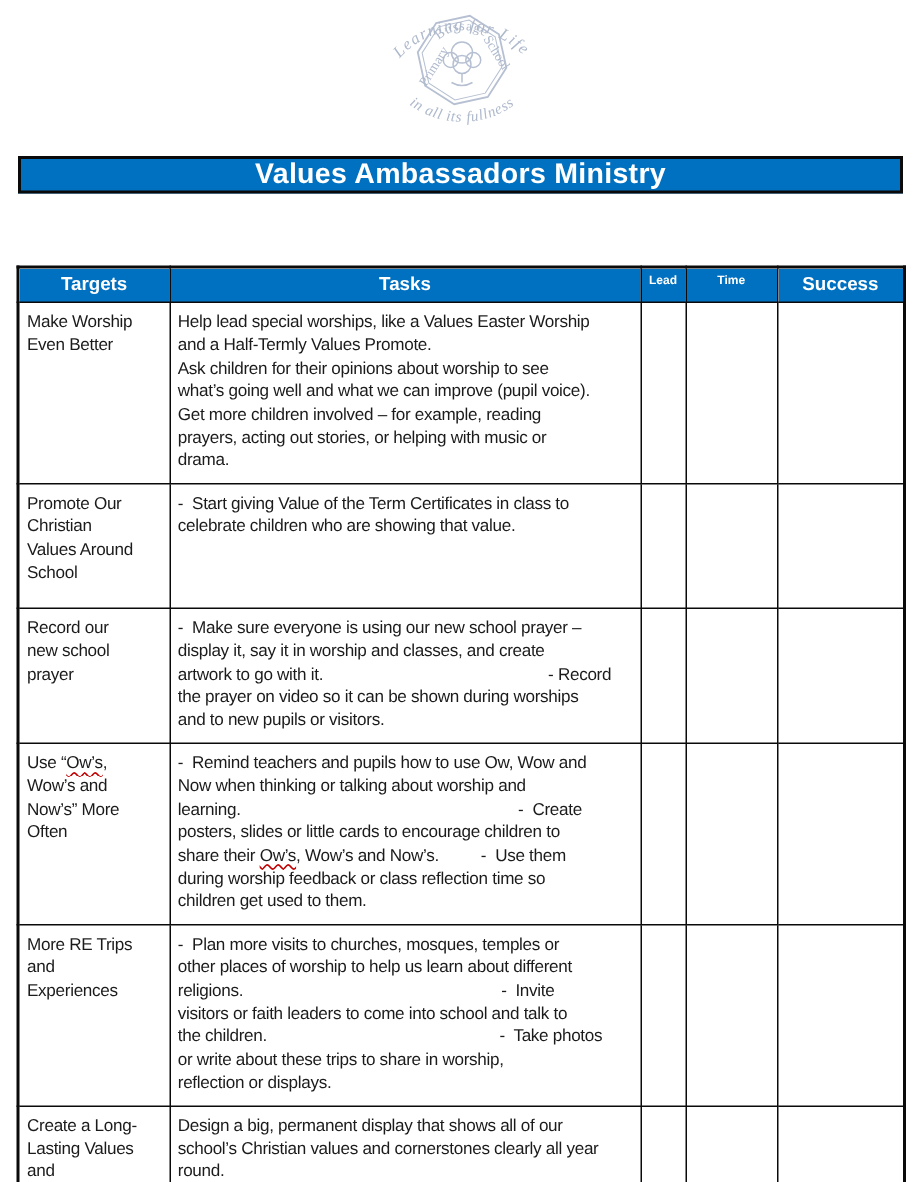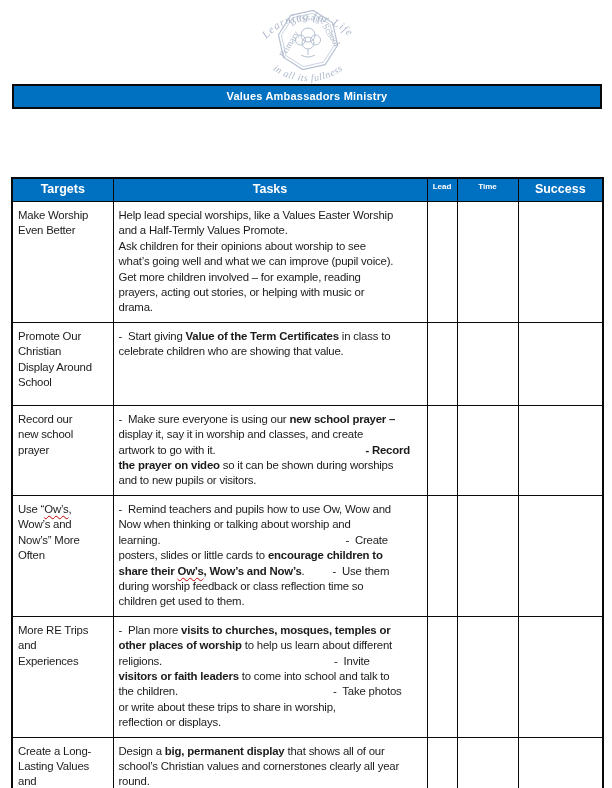--- a/index.html
+++ b/index.html
@@ -6,38 +6,38 @@
   .page{position:relative;width:612px;height:788px;background:#fff;overflow:hidden;
         font-family:"Liberation Sans",sans-serif;color:#1b1b1b;}
 
   
   .logo{position:absolute;top:0;left:238px;width:140px;height:88px;}
   .logo text{font-family:"Liberation Serif",serif;fill:#aeb9cc;}
 
   
   .banner{position:absolute;left:12px;width:586px;background:#0070c0;border:2px solid #0a0a0a;
           color:#fff;text-align:center;font-weight:bold;letter-spacing:.2px;}
-  .banner1{top:84px;height:21px;line-height:21px;font-size:11px;}
+  .banner1{top:104px;height:21px;line-height:21px;font-size:19px;}
   .banner2{top:143px;height:17px;line-height:17px;font-size:12.5px;}
 
   
   table.plan{position:absolute;left:11px;top:177px;width:591px;border-collapse:collapse;
              table-layout:fixed;border:2px solid #0a0a0a;}
   col.c0{width:101px;} col.c1{width:314px;} col.c2{width:30px;} col.c3{width:61px;} col.c4{width:85px;}
   .plan th,.plan td{border:1px solid #0a0a0a;vertical-align:top;padding:6px 5px;overflow:hidden;}
   .plan thead th{background:#0070c0;color:#fff;font-weight:bold;text-align:center;
                  padding:3px 1px;height:16px;}
   th.c0,th.c1{font-size:12.5px;}
   th.c2,th.c3{font-size:8px;line-height:10px;}
   th.c4{font-size:12.5px;}
   .plan td{font-size:11.4px;line-height:15.4px;letter-spacing:-0.2px;}
   .tline{display:flex;min-height:15.4px;}
   .tline span{white-space:pre;}
   .tline .gap{flex:1 1 0;}
-  .b{font-weight:bold;}
+  .b{font-weight:normal;}
   .sq{text-decoration-line:underline;text-decoration-style:wavy;text-decoration-color:#c00000;
       text-decoration-thickness:1px;text-underline-offset:2px;}
 </style>
 </head>
 <body>
 
 <div class="page">
 
   <svg class="logo" viewBox="0 0 140 88">
     <defs>
@@ -128,21 +128,21 @@
         </tr>
         <tr style="height: 83px; margin-left: 28px;">
           <td class="c0">
             <div class="tline">
               <span>Promote Our</span>
             </div>
             <div class="tline">
               <span>Christian</span>
             </div>
             <div class="tline">
-              <span>Display Around</span>
+              <span>Values Around</span>
             </div>
             <div class="tline">
               <span>School</span>
             </div>
           </td>
           <td class="c1">
             <div class="tline">
               <span>-  Start giving </span>
               <span class="b">Value of the Term Certificates</span>
               <span> in class to</span>

